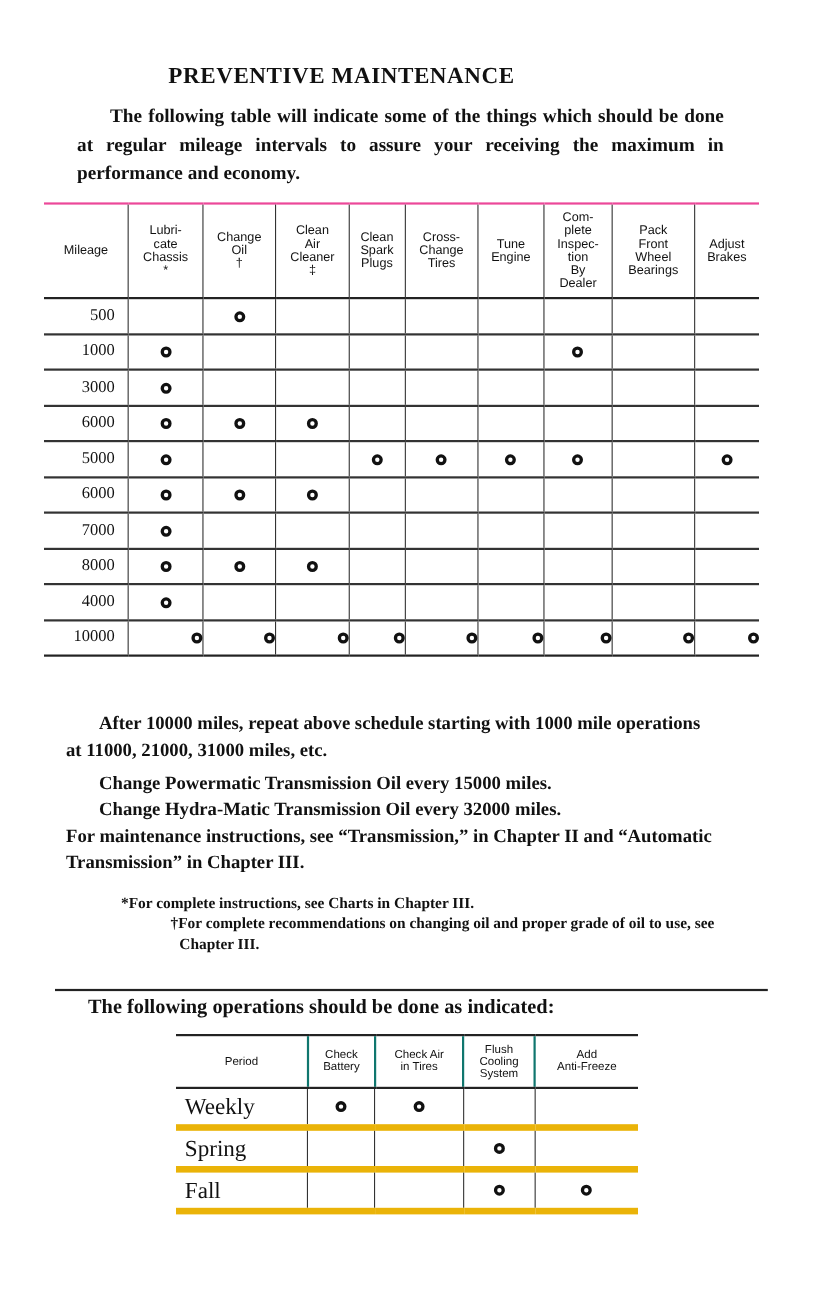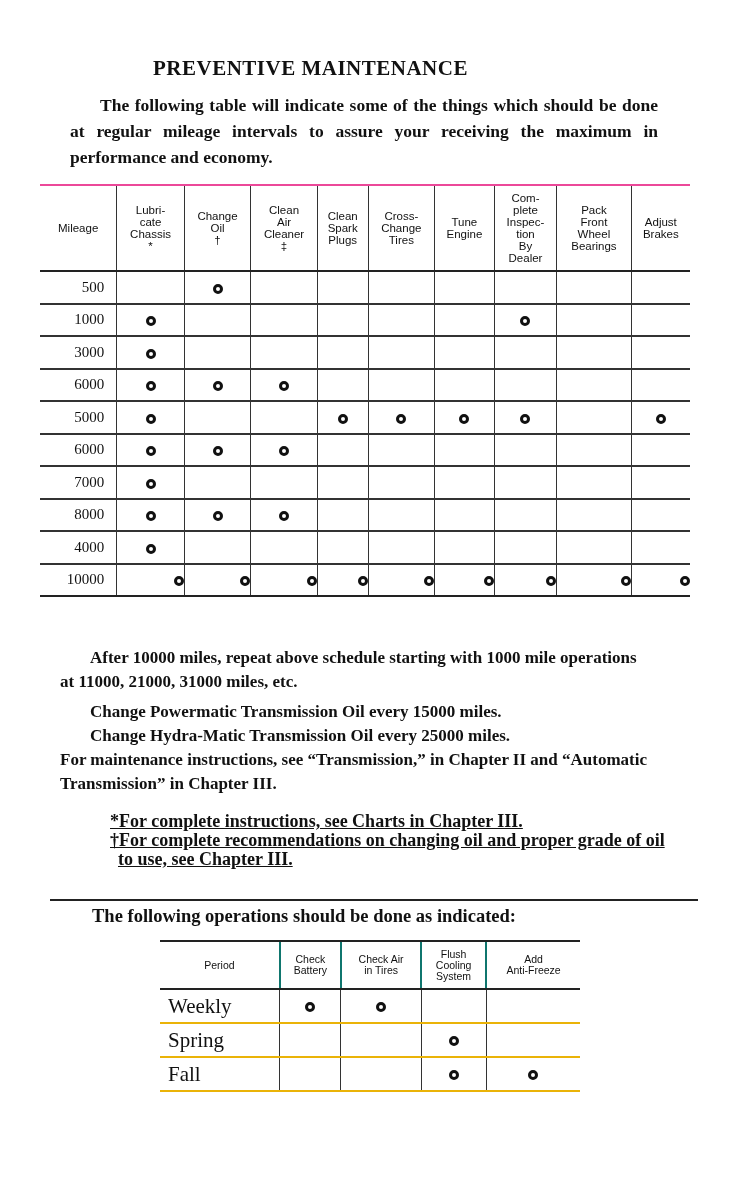--- a/index.html
+++ b/index.html
@@ -14,31 +14,31 @@
   .main td { height: 30.5px; border-left: 1px solid #333; border-bottom: 2px solid #333; text-align: center; padding: 0; }
   .main td:first-child { border-left: none; text-align: right; padding-right: 12px; font-size: 15px; }
   .main tr:last-child td { border-bottom: 2px solid #222; text-align: right; }
 
   .dot { display: inline-block; width: 10px; height: 10px; border: 3px solid #111; border-radius: 50%; box-sizing: border-box; vertical-align: middle; }
 
   .notes { position: absolute; top: 646px; left: 60px; width: 590px; font-weight: bold; font-size: 17px; line-height: 24px; }
   .notes p { margin: 0; }
   .notes .ind { text-indent: 30px; }
   .notes .gap { margin-top: 6px; }
-  .foot { position: absolute; top: 812px; left: 110px; width: 560px; font-weight: bold; font-size: 18px; line-height: 19px; text-decoration: underline; }
+  .foot { position: absolute; top: 812px; left: 110px; width: 560px; font-weight: bold; font-size: 14px; line-height: 19px; }
   .foot p { margin: 0; }
-  .foot .hang { padding-left: 8px; text-indent: -8px; }
+  .foot .hang { padding-left: 8px; text-indent: -8px; margin-left: 45px; }
 
   .rule { position: absolute; left: 50px; width: 648px; border-top: 2px solid #222; }
-  .sub-title { position: absolute; top: 906px; left: 92px; font-weight: bold; font-size: 18.5px; text-align: right; }
+  .sub-title { position: absolute; top: 906px; left: 80px; font-weight: bold; font-size: 18.5px; text-align: right; }
 
   .second { top: 940px; left: 160px; width: 420px; }
   .second th { font-family: "Liberation Sans", sans-serif; font-weight: normal; font-size: 10.5px; line-height: 11px; height: 44px; border-left: 2px solid #0f766e; border-bottom: 2px solid #222; border-top: 2px solid #222; text-align: center; vertical-align: middle; }
   .second th:first-child { border-left: none; }
-  .second td { height: 30px; border-left: 1px solid #333; border-bottom: 2px solid #eab308; text-align: center; }
+  .second td { height: 30px; border-left: 1px solid #333; border-bottom: 6px solid #eab308; text-align: center; }
   .second td:first-child { border-left: none; text-align: left; padding-left: 8px; font-size: 21px; }
 </style>
 </head>
 <body>
 
 <div class="title">PREVENTIVE MAINTENANCE</div>
 <div class="intro">The following table will indicate some of the things which should be done at regular mileage intervals to assure your receiving the maximum in performance and economy.</div>
 
 <table class="main">
   <thead>
@@ -175,21 +175,21 @@
         <td><span class="dot"></span></td>
         <td><span class="dot"></span></td>
         <td><span class="dot"></span></td>
       </tr>
     </tbody>
 </table>
 
 <div class="notes">
   <p class="ind">After 10000 miles, repeat above schedule starting with 1000 mile operations at 11000, 21000, 31000 miles, etc.</p>
   <p class="ind gap">Change Powermatic Transmission Oil every 15000 miles.</p>
-  <p class="ind">Change Hydra-Matic Transmission Oil every 25000 miles.</p>
+  <p class="ind">Change Hydra-Matic Transmission Oil every 32000 miles.</p>
   <p>For maintenance instructions, see “Transmission,” in Chapter II and “Automatic Transmission” in Chapter III.</p>
 </div>
 
 <div class="foot">
   <p>*For complete instructions, see Charts in Chapter III.</p>
   <p class="hang">†For complete recommendations on changing oil and proper grade of oil to use, see Chapter III.</p>
 </div>
 
 <div class="rule" style="top:899px;"></div>
 <div class="sub-title">The following operations should be done as indicated:</div>

